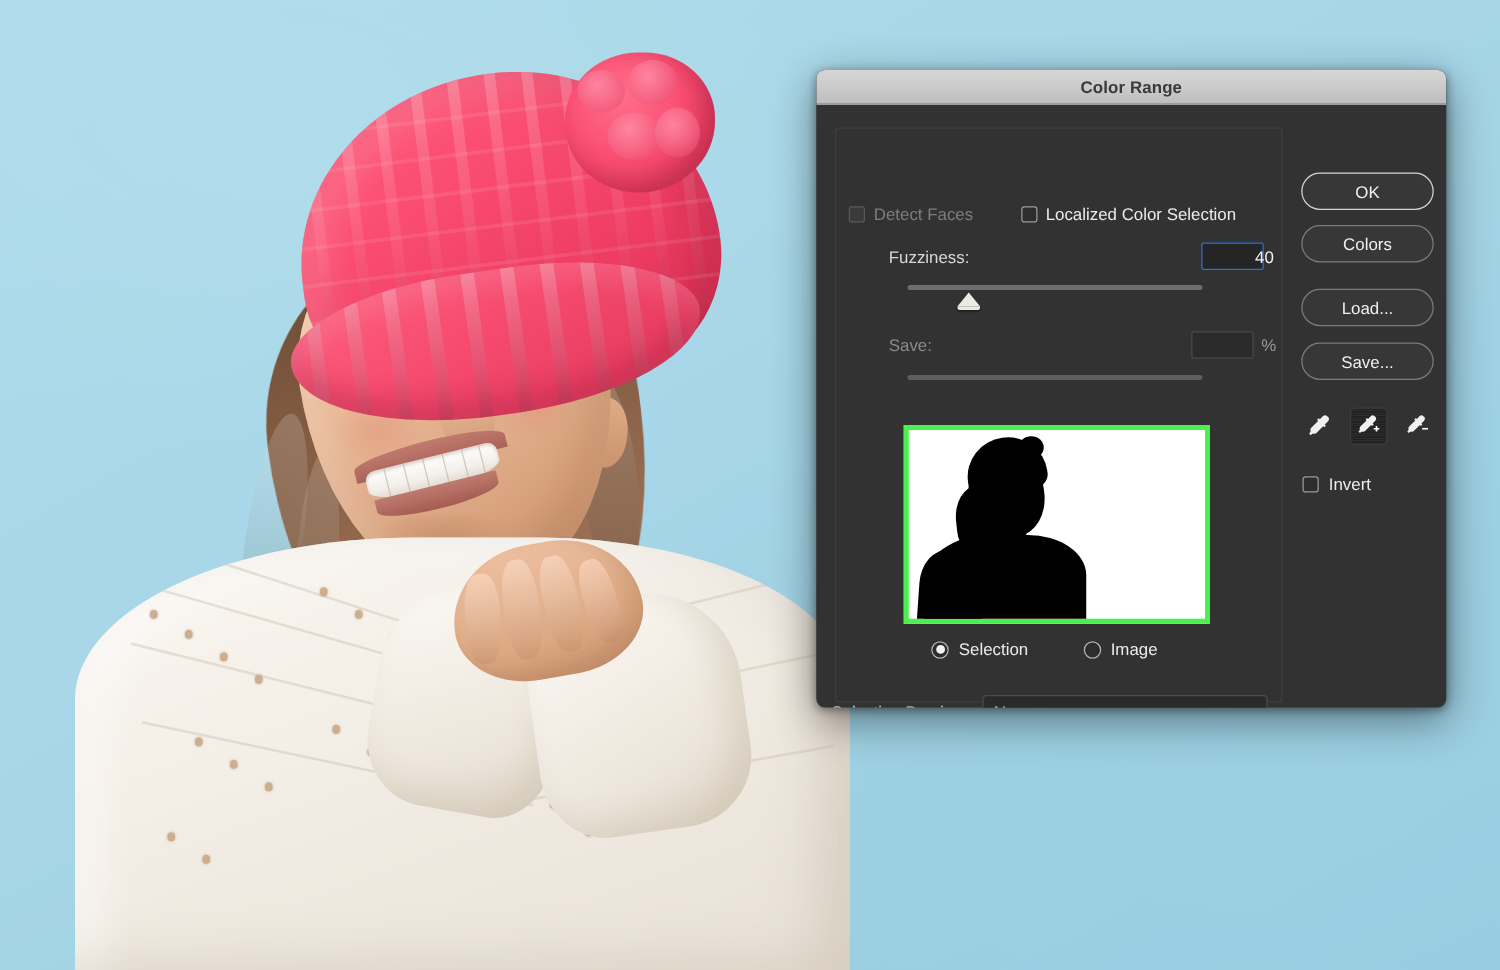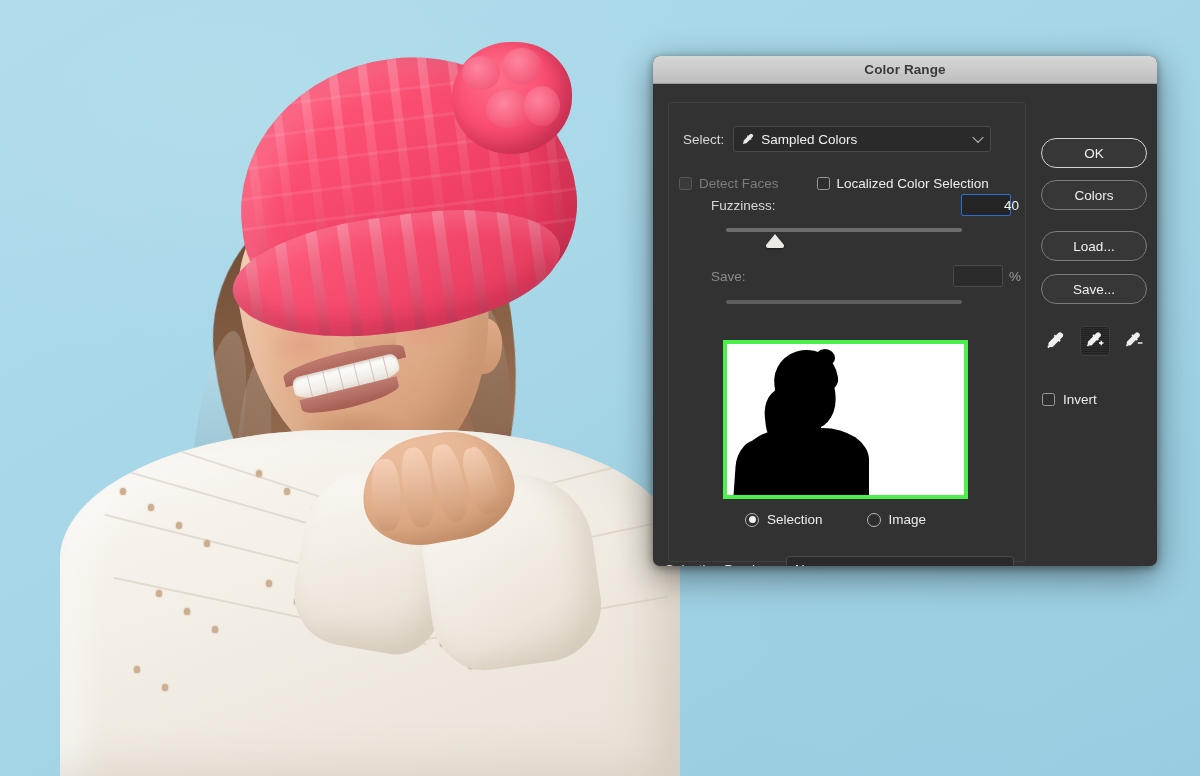--- a/index.html
+++ b/index.html
@@ -267,21 +267,21 @@
     position: absolute; right: 8px; top: 50%;
     width: 8px; height: 8px;
     border-right: 1.6px solid #bdbdbd; border-bottom: 1.6px solid #bdbdbd;
     transform: translateY(-70%) rotate(45deg);
   }
 
   .row-checks {
     position: absolute; left: 26px; top: 80px;
     display: flex; align-items: center; gap: 38px;
   }
-  .chk { display: flex; align-items: center; gap: 7px; margin-top: 12px; }
+  .chk { display: flex; align-items: center; gap: 7px; }
   .chk .box {
     width: 13px; height: 13px; border-radius: 2.5px;
     border: 1px solid #9a9a9a; background: #2d2d2d;
   }
   .chk.disabled .box { border-color: #5a5a5a; background: #3a3a3a; }
   .chk.disabled .t { color: #7d7d7d; }
   .chk .t { font-size: 13.5px; color: #ececec; }
 
   .row-fuzz {
     position: absolute; left: 58px; top: 110px;
@@ -558,30 +558,20 @@
   <div class="dialog">
 
     <div class="titlebar">
       <span class="titlebar-text">Color Range</span>
     </div>
 
     <div class="dlg-body">
 
       <div class="groupbox"></div>
 
-      <div class="row-select">
-        <span class="lbl">Select:</span>
-        <div class="select-box">
-          <svg width="13" height="13" viewBox="0 0 16 16">
-            <path d="M12.6 1.6a2 2 0 0 0-2.8 0L7.9 3.5 7.2 2.8 6.1 3.9l.7.7-4.4 4.4c-.3.3-.5.7-.5 1.1v1.6l-.9.9 1.1 1.1.9-.9h1.6c.4 0 .8-.2 1.1-.5L10 8l.7.7 1.1-1.1-.7-.7 1.9-1.9a2 2 0 0 0-.4-3.4z" fill="#e8e8e8"></path>
-          </svg>
-          <span class="val">Sampled Colors</span>
-          <span class="chev"></span>
-        </div>
-      </div>
 
       <div class="row-checks">
         <div class="chk disabled">
           <span class="box"></span>
           <span class="t">Detect Faces</span>
         </div>
         <div class="chk">
           <span class="box"></span>
           <span class="t">Localized Color Selection</span>
         </div>

